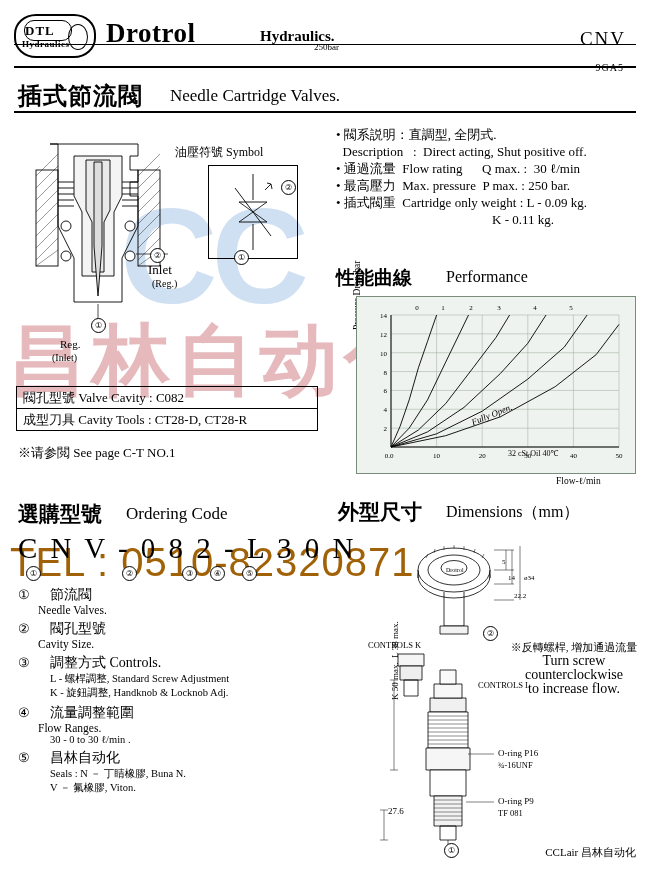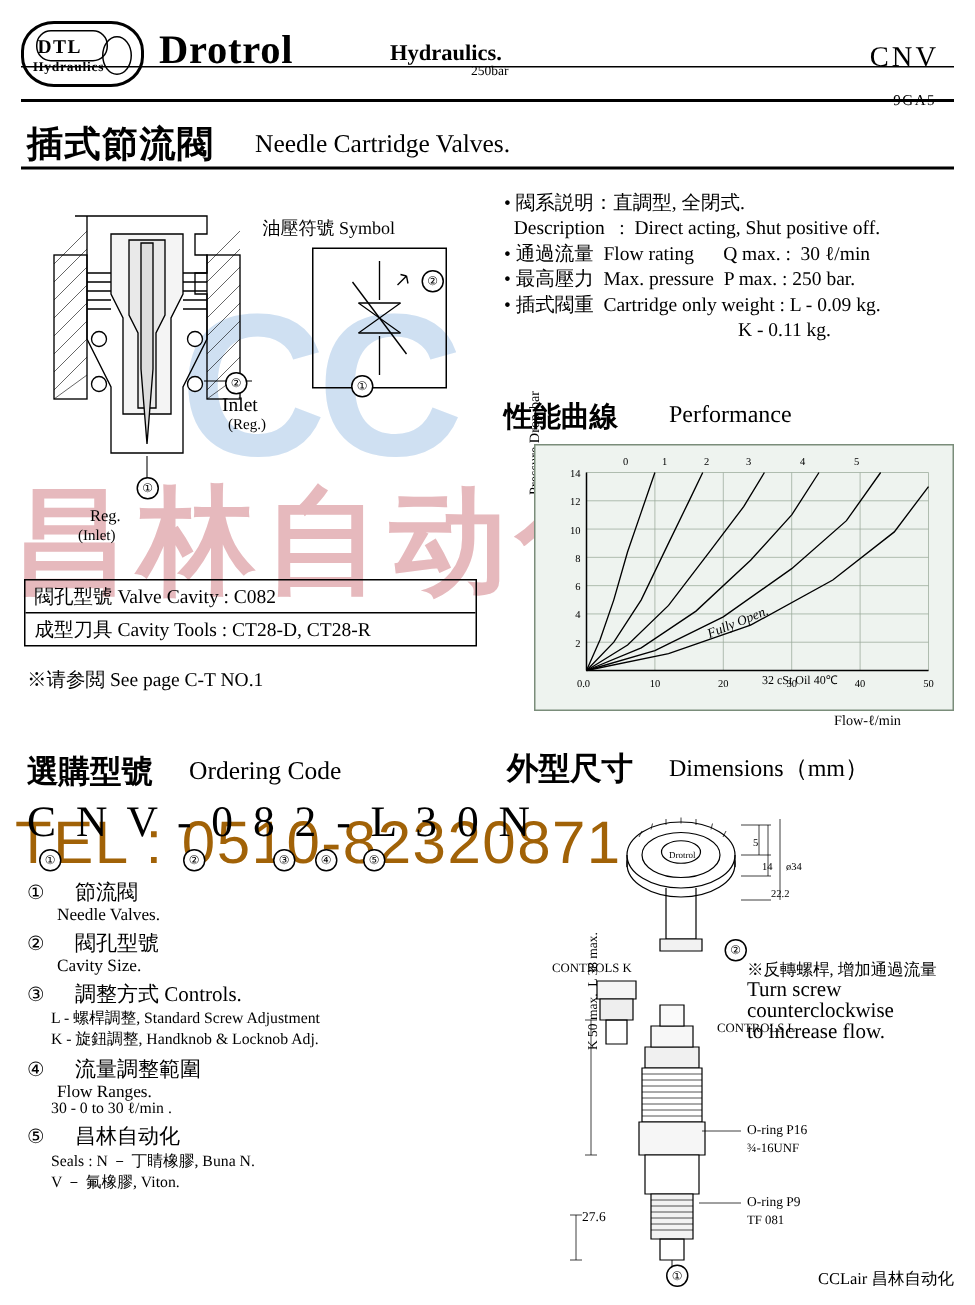--- a/index.html
+++ b/index.html
@@ -74,28 +74,28 @@
   .orde{position:absolute;left:126px;top:504px;font-size:17px;}
   .code{position:absolute;left:18px;top:532px;font-size:29px;letter-spacing:3px;font-family:"Liberation Serif",serif;}
   .cnums{position:absolute;left:18px;top:566px;width:300px;height:16px;}
   .cnums .circ{position:absolute;top:0;}
 
   .list{position:absolute;left:18px;top:586px;width:320px;font-size:13px;}
   .li{position:relative;margin-bottom:4px;}
   .li .bullet{position:absolute;left:0;top:1px;}
   .li .cn{margin-left:32px;font-size:14px;}
   .li .en{margin-left:20px;font-size:11.5px;}
-  .li .sub{margin-left:16px;font-size:10.5px;}
+  .li .sub{margin-left:32px;font-size:10.5px;}
 
   
   .dimt{position:absolute;left:338px;top:498px;font-size:21px;font-weight:bold;}
   .dime{position:absolute;left:446px;top:502px;font-size:16px;}
 
   .knob{position:absolute;left:410px;top:540px;width:116px;height:92px;}
-  .dimnote{position:absolute;left:498px;top:640px;font-size:11px;line-height:14px;}
+  .dimnote{position:absolute;left:498px;top:640px;font-size:11px;line-height:14px;text-align:center;}
   .dimnote .en{font-size:14px;}
 
   .ctrlk{position:absolute;left:368px;top:640px;font-size:8.5px;}
   .ctrll{position:absolute;left:478px;top:680px;font-size:8.5px;}
   .oringp16{position:absolute;left:498px;top:748px;font-size:9px;}
   .unf{position:absolute;left:498px;top:760px;font-size:8.5px;}
   .oringp9{position:absolute;left:498px;top:796px;font-size:9px;}
   .tf081{position:absolute;left:498px;top:808px;font-size:8.5px;}
   .d276{position:absolute;left:388px;top:806px;font-size:9px;}
   .kl{position:absolute;left:390px;top:700px;font-size:9px;transform:rotate(-90deg);transform-origin:left top;white-space:nowrap;}

